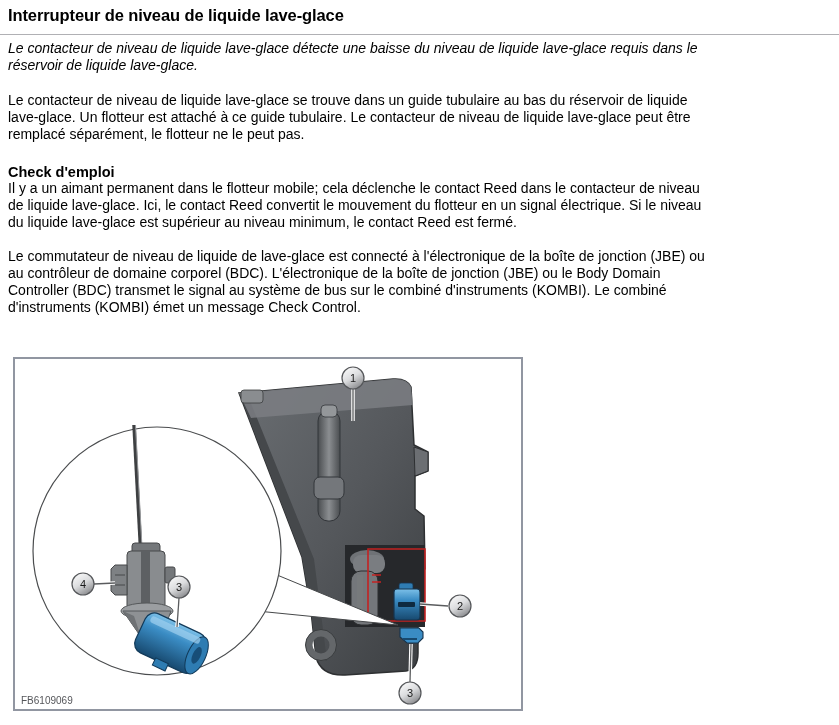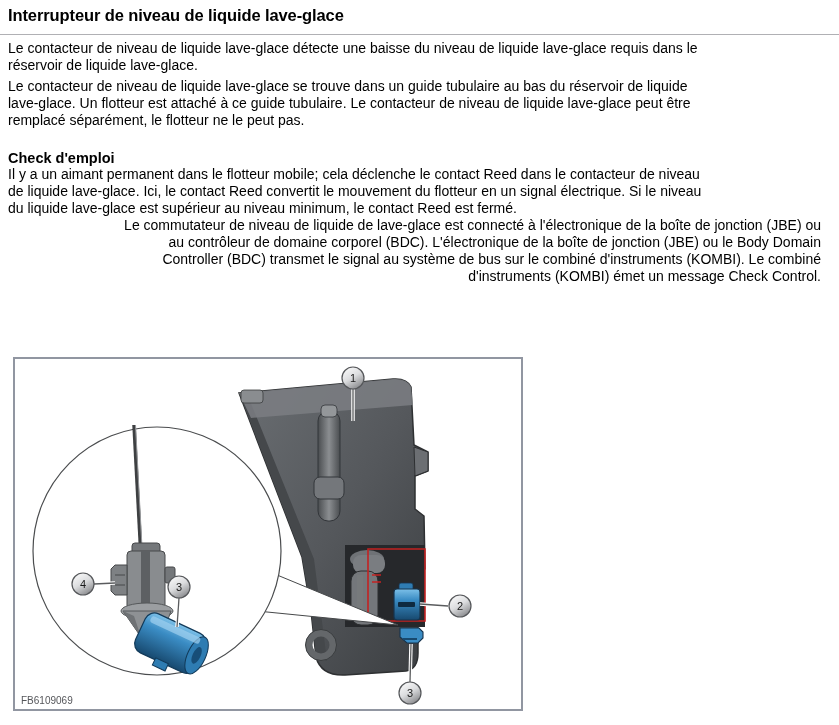--- a/index.html
+++ b/index.html
@@ -22,24 +22,24 @@
     font-weight:bold;
     letter-spacing:-0.1px;
   }
   .content{padding:0 18px 0 8px;}
   p.body-par{
     margin:0;
     font-size:14px;
     line-height:17px;
     white-space:pre-line;
   }
-  p.p1{margin-top:5px;}
-  p.p2{margin-top:4px;}
+  p.p1{margin-top:5px;font-style:italic;}
+  p.p2{margin-top:18px;}
   p.p3{}
-  p.p4{text-align:right;}
+  p.p4{margin-top:17px;}
   h2.sub-heading{
     margin:22px 0 0 0;
     font-size:14.5px;
     line-height:15px;
     font-weight:bold;
   }
   .figure-frame{
     position:absolute;
     left:13px;top:357px;
     width:506px;height:350px;

